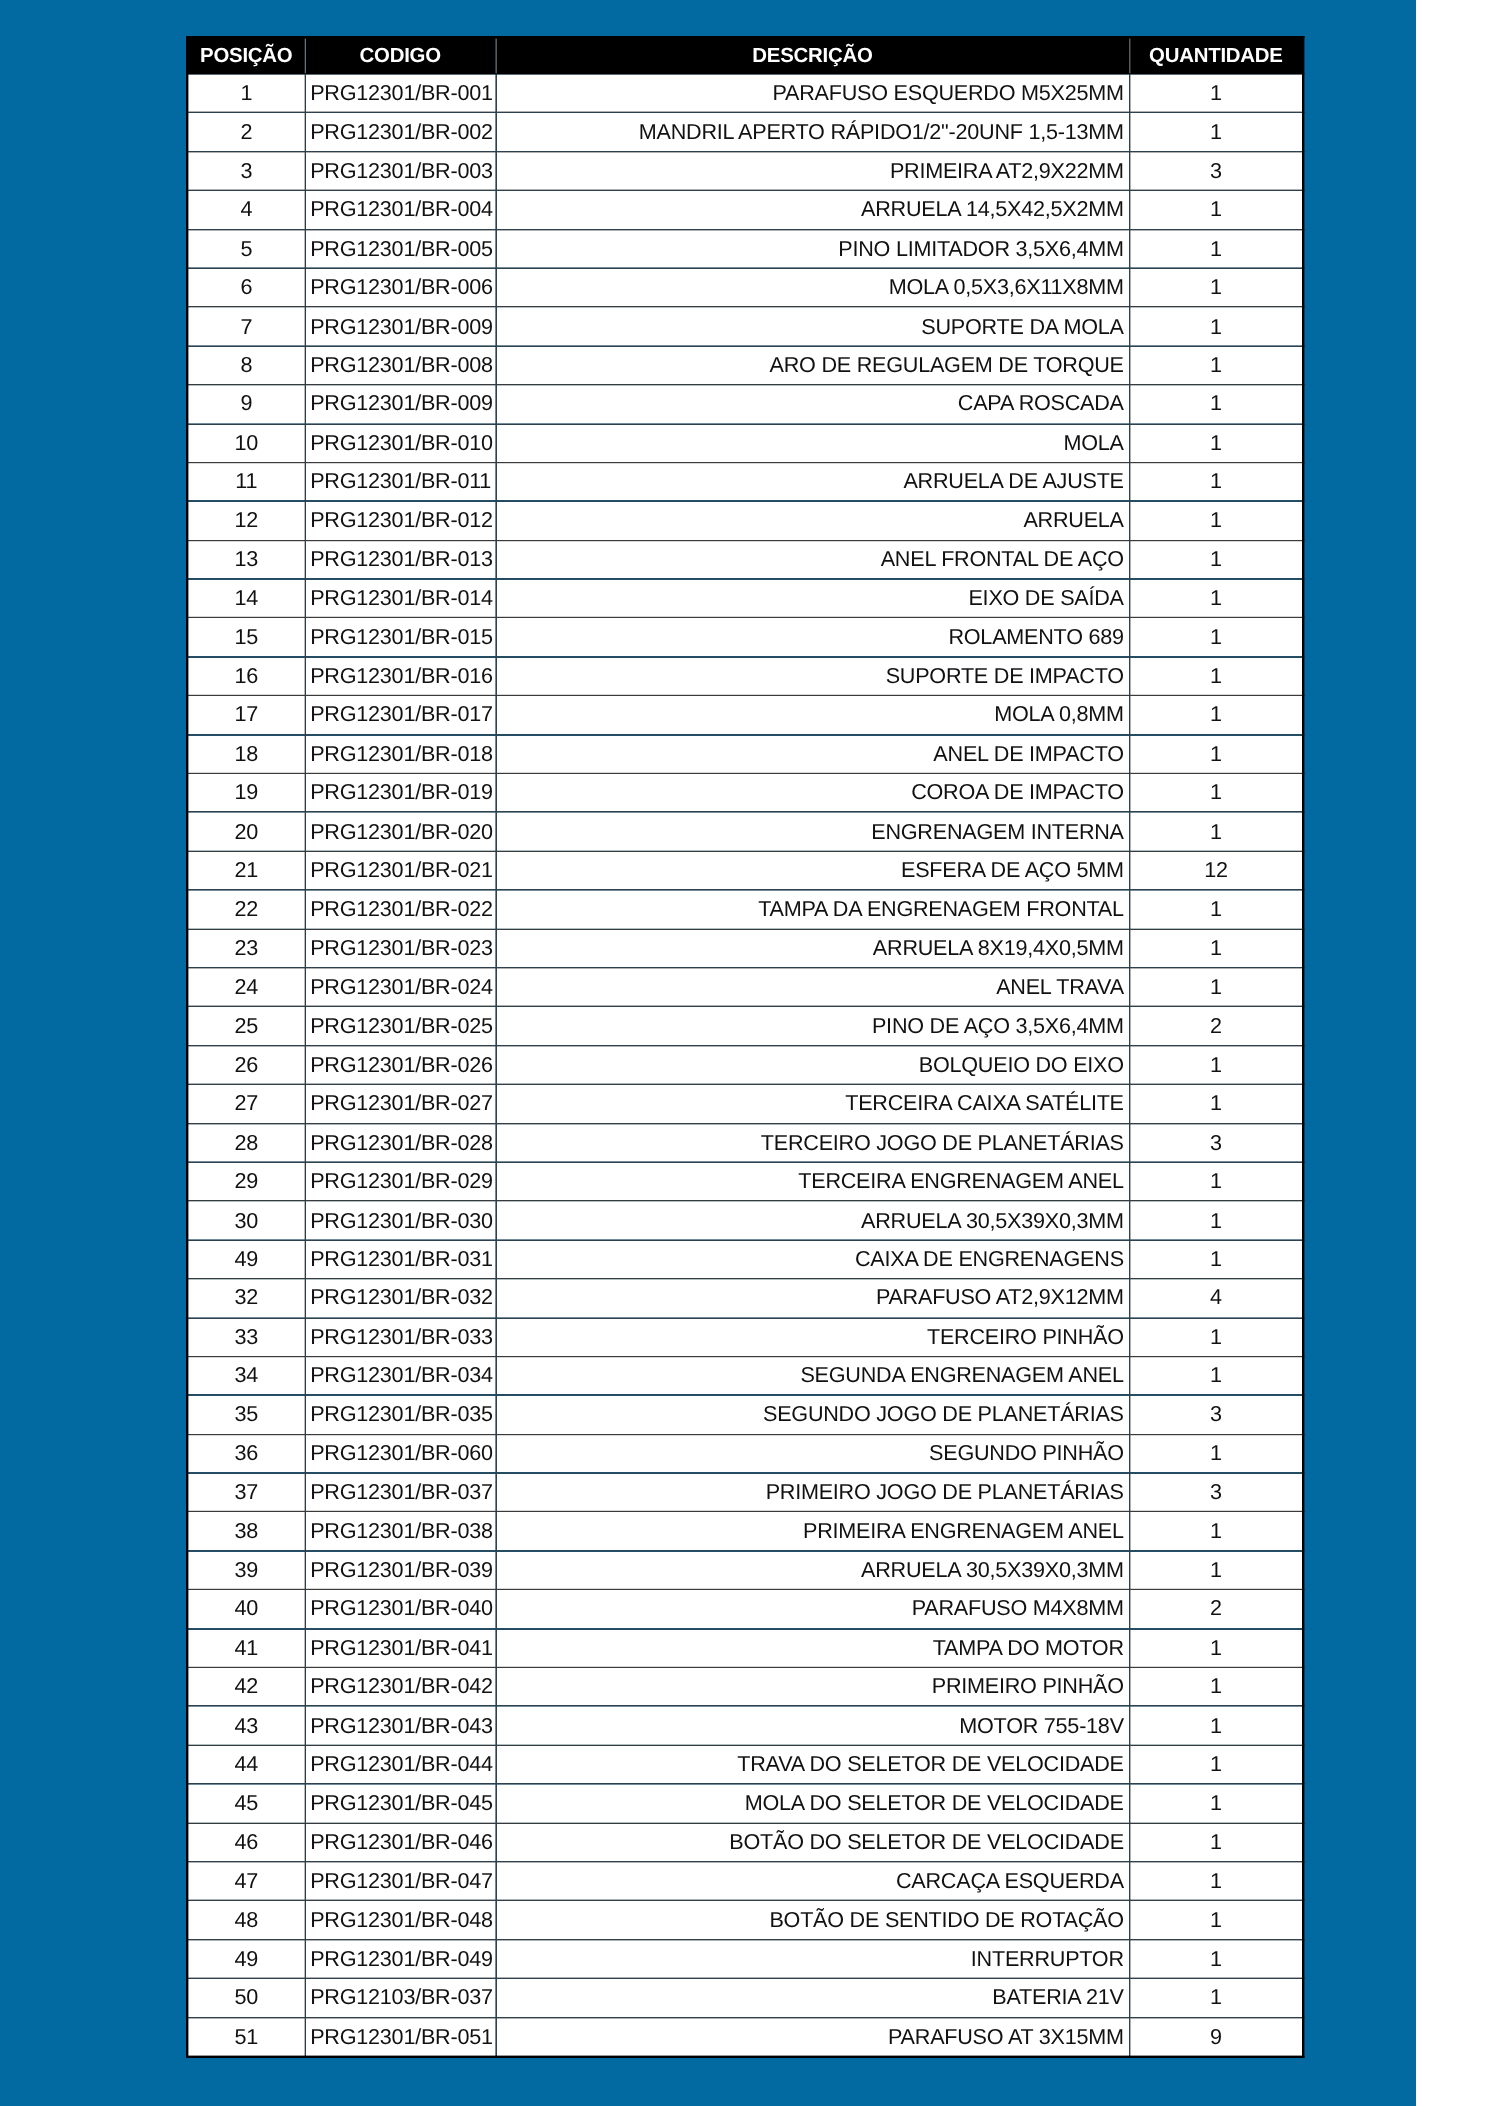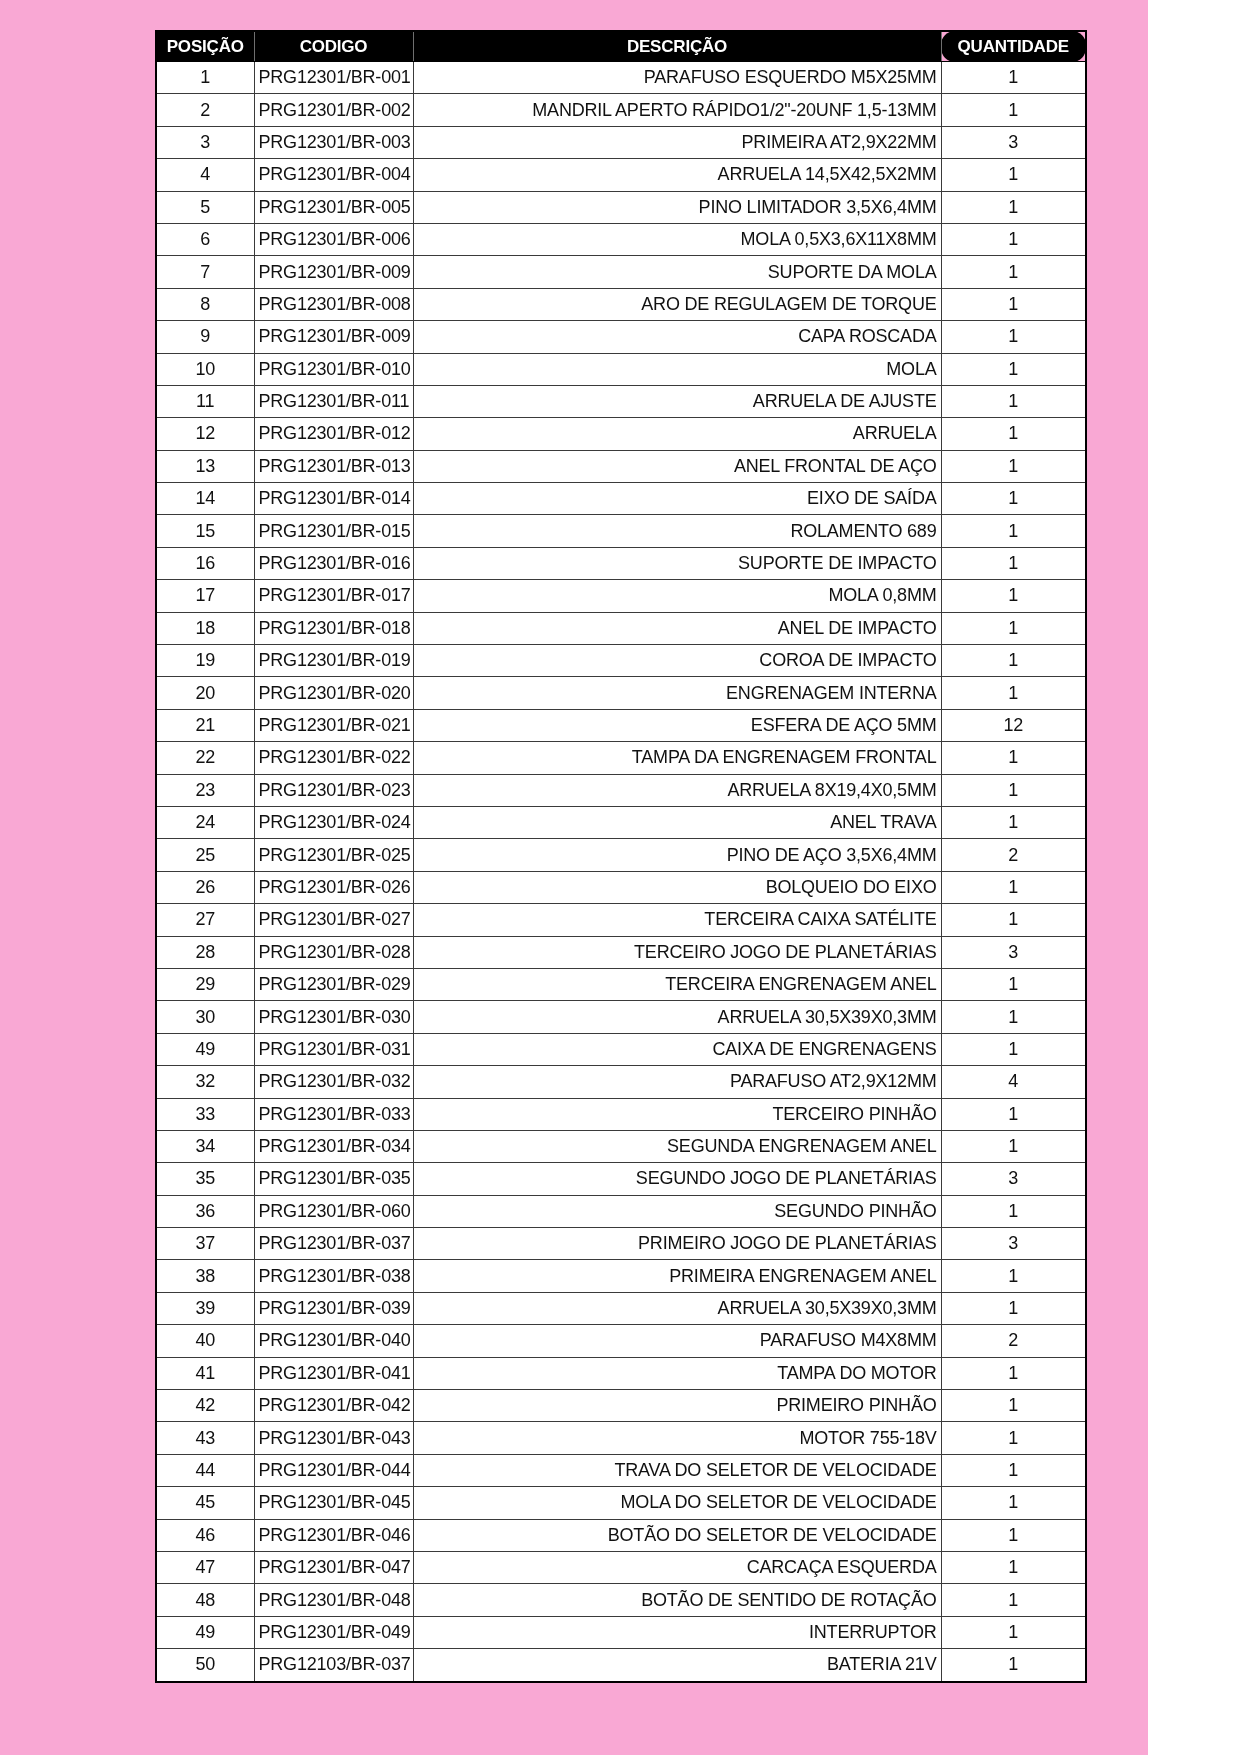--- a/index.html
+++ b/index.html
@@ -7,22 +7,23 @@
     padding: 0;
     background: #ffffff;
     width: 1240px;
     height: 1755px;
     font-family: "Liberation Sans", sans-serif;
   }
   .page {
     position: relative;
     width: 1148px;
     height: 1755px;
-    background: #f9a8d4;
+    background: #0369a1;
     overflow: hidden;
+    padding-left: 32px;
   }
   table.parts {
     position: absolute;
     left: 155px;
     top: 30px;
     width: 930px;
     border-collapse: collapse;
     table-layout: fixed;
     border: 2px solid #000000;
   }
@@ -32,21 +33,21 @@
     font-weight: bold;
     font-size: 17px;
     letter-spacing: -0.2px;
     height: 29px;
     padding: 0 4px;
     text-align: center;
     border: 1px solid #000000;
     border-right: 1px solid #6f6f6f;
     vertical-align: middle;
   }
-  table.parts th:last-child { border-right: 1px solid #000000; border-radius: 14px; }
+  table.parts th:last-child { border-right: 1px solid #000000; }
   table.parts td {
     color: #111111;
     font-size: 18px;
     letter-spacing: -0.2px;
     height: 31.4px;
     padding: 0 4px;
     border: 1px solid #3a3a3a;
     vertical-align: middle;
     white-space: nowrap;
     overflow: hidden;
@@ -420,15 +421,21 @@
     <td class="col-qty">1</td>
   </tr>
 
   <tr>
     <td class="col-pos">50</td>
     <td class="col-cod">PRG12103/BR-037</td>
     <td class="col-desc">BATERIA 21V</td>
     <td class="col-qty">1</td>
   </tr>
 
+  <tr>
+    <td class="col-pos">51</td>
+    <td class="col-cod">PRG12301/BR-051</td>
+    <td class="col-desc">PARAFUSO AT 3X15MM</td>
+    <td class="col-qty">9</td>
+  </tr>
 </tbody>
   </table>
 </div>
 
 </body></html>

